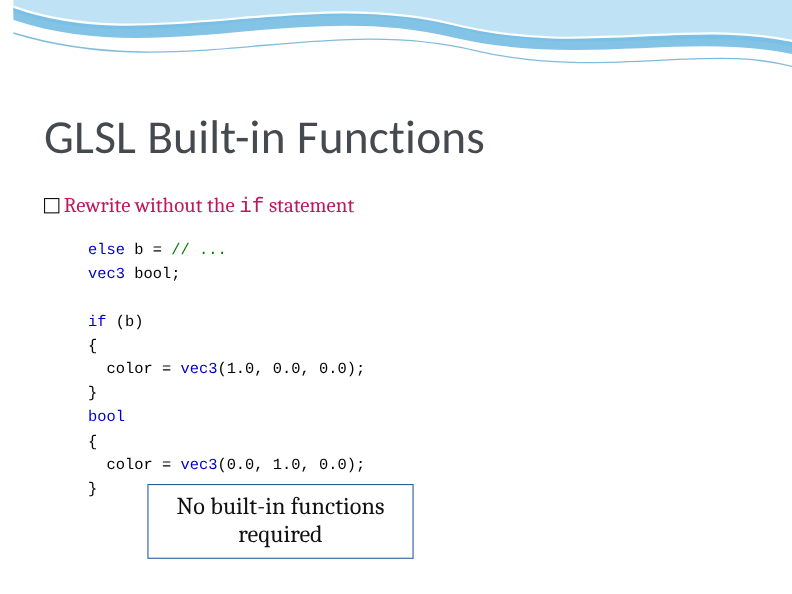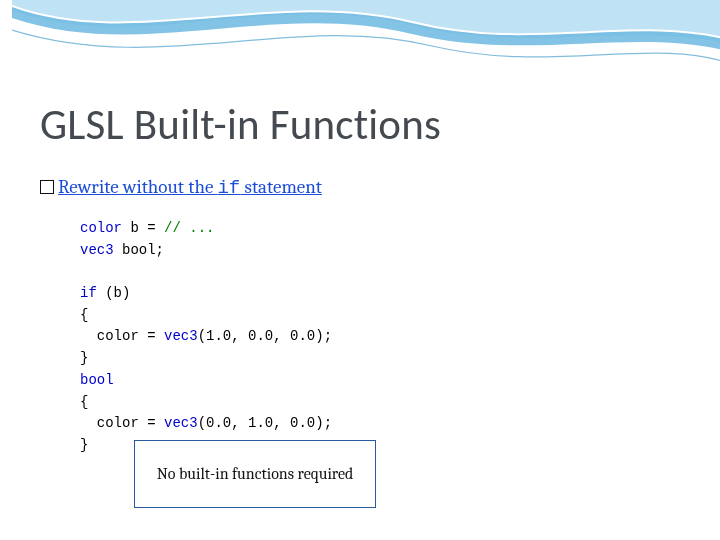--- a/index.html
+++ b/index.html
@@ -1,48 +1,48 @@
 <!DOCTYPE html>
 <html><head>
 <meta charset="utf-8">
 <style>
   * { margin: 0; padding: 0; box-sizing: border-box; }
   html, body { width: 720px; height: 540px; overflow: hidden; font-family: Georgia, 'Times New Roman', serif; background: #fff; }
   .slide { position: relative; width: 720px; height: 540px; background: #ffffff; margin-left: 12px; }
   
   .wave-band { position: absolute; top: 0; left: 0; width: 720px; height: 80px; pointer-events: none; }
   .title { position: absolute; left: 28px; top: 98px; font-size: 43px; color: #444a4f; font-family: Calibri, Arial, sans-serif; letter-spacing: 0.2px; }
-  .subtitle { position: absolute; left: 28px; top: 176px; font-size: 19px; color: #1d4ed8; font-family: Cambria, Georgia, serif; text-decoration: underline; }
+  .subtitle { position: absolute; left: 28px; top: 176px; font-size: 19px; color: #be185d; font-family: Cambria, Georgia, serif; }
   .subtitle .bullet { display: inline-block; width: 14px; height: 14px; border: 1.6px solid #111; margin-right: 4px; vertical-align: -1px; }
   .subtitle code { font-family: "Courier New", monospace; font-size: 19px; }
   .codeblock { position: absolute; left: 68px; top: 218px; font-family: "Courier New", monospace; font-size: 14.0px; line-height: 1.55; white-space: pre; color: #000; }
   .kw-blue { color: #0000cc; }
   .cm-green { color: #008000; }
-  .callout { position: absolute; left: 122px; top: 440px; width: 242px; height: 68px; border: 1.8px solid #2a5a9e; background: #fff; display: flex; align-items: center; justify-content: center; text-align: center; font-family: Cambria, Georgia, serif; font-size: 16px; color: #111; line-height: 1.18; }
+  .callout { position: absolute; left: 122px; top: 440px; width: 242px; height: 68px; border: 1.8px solid #2a5a9e; background: #fff; display: flex; align-items: center; justify-content: center; text-align: center; font-family: Cambria, Georgia, serif; font-size: 22px; color: #111; line-height: 1.18; }
 </style>
 </head>
 <body>
 
 <div class="slide">
 
   <svg class="wave-band" viewBox="0 0 720 80" preserveAspectRatio="none">
     <path d="M0,10 C120,55 260,-10 400,25 C520,55 620,20 720,45 L720,0 L0,0 Z" fill="#bfe3f5"></path>
     <path d="M0,18 C130,62 260,0 400,34 C520,62 620,26 720,52 L720,40 C620,14 520,50 400,22 C260,-12 130,50 0,6 Z" fill="#6db8e0" opacity="0.85"></path>
     <path d="M0,6 C120,50 260,-12 400,22 C520,52 620,14 720,40" fill="none" stroke="#ffffff" stroke-width="2"></path>
     <path d="M0,24 C140,70 270,6 410,40 C530,68 630,30 720,58" fill="none" stroke="#ffffff" stroke-width="2"></path>
     <path d="M0,30 C150,76 280,12 420,46 C540,74 640,36 720,64" fill="none" stroke="#2f8fc6" stroke-width="1.2" opacity="0.6"></path>
   </svg>
 
   <div class="title">GLSL Built-in Functions</div>
 
   <div class="subtitle">
     <span class="bullet"></span><span>Rewrite without the </span><code>if</code><span> statement</span>
   </div>
 
-  <div class="codeblock"><span class="kw-blue">color</span><span> b = </span><span class="cm-green">// ...</span>
+  <div class="codeblock"><span class="kw-blue">else</span><span> b = </span><span class="cm-green">// ...</span>
 <span class="kw-blue">vec3</span><span> bool;</span>
 <span></span>
 <span class="kw-blue">if</span><span> (b)</span>
 <span>{</span>
 <span>  color = </span><span class="kw-blue">vec3</span><span>(1.0, 0.0, 0.0);</span>
 <span>}</span>
 <span class="kw-blue">bool</span>
 <span>{</span>
 <span>  color = </span><span class="kw-blue">vec3</span><span>(0.0, 1.0, 0.0);</span>
 <span>}</span></div>

